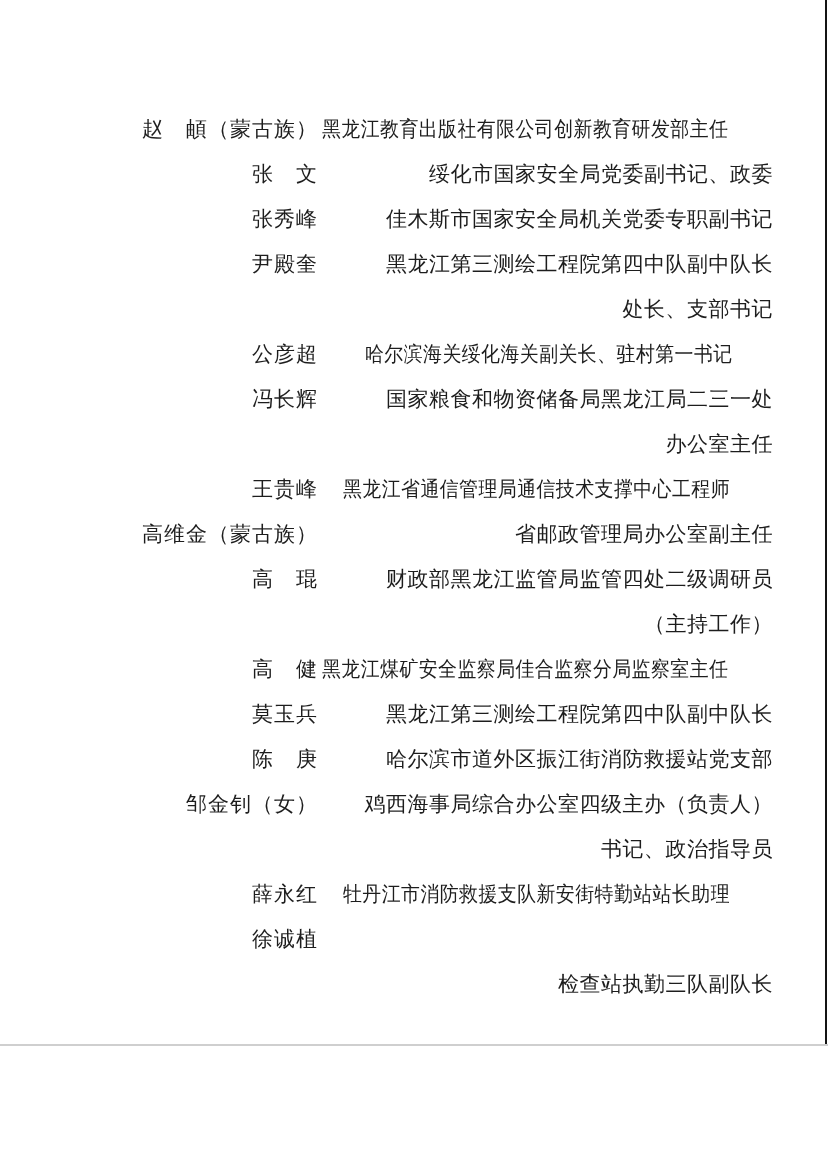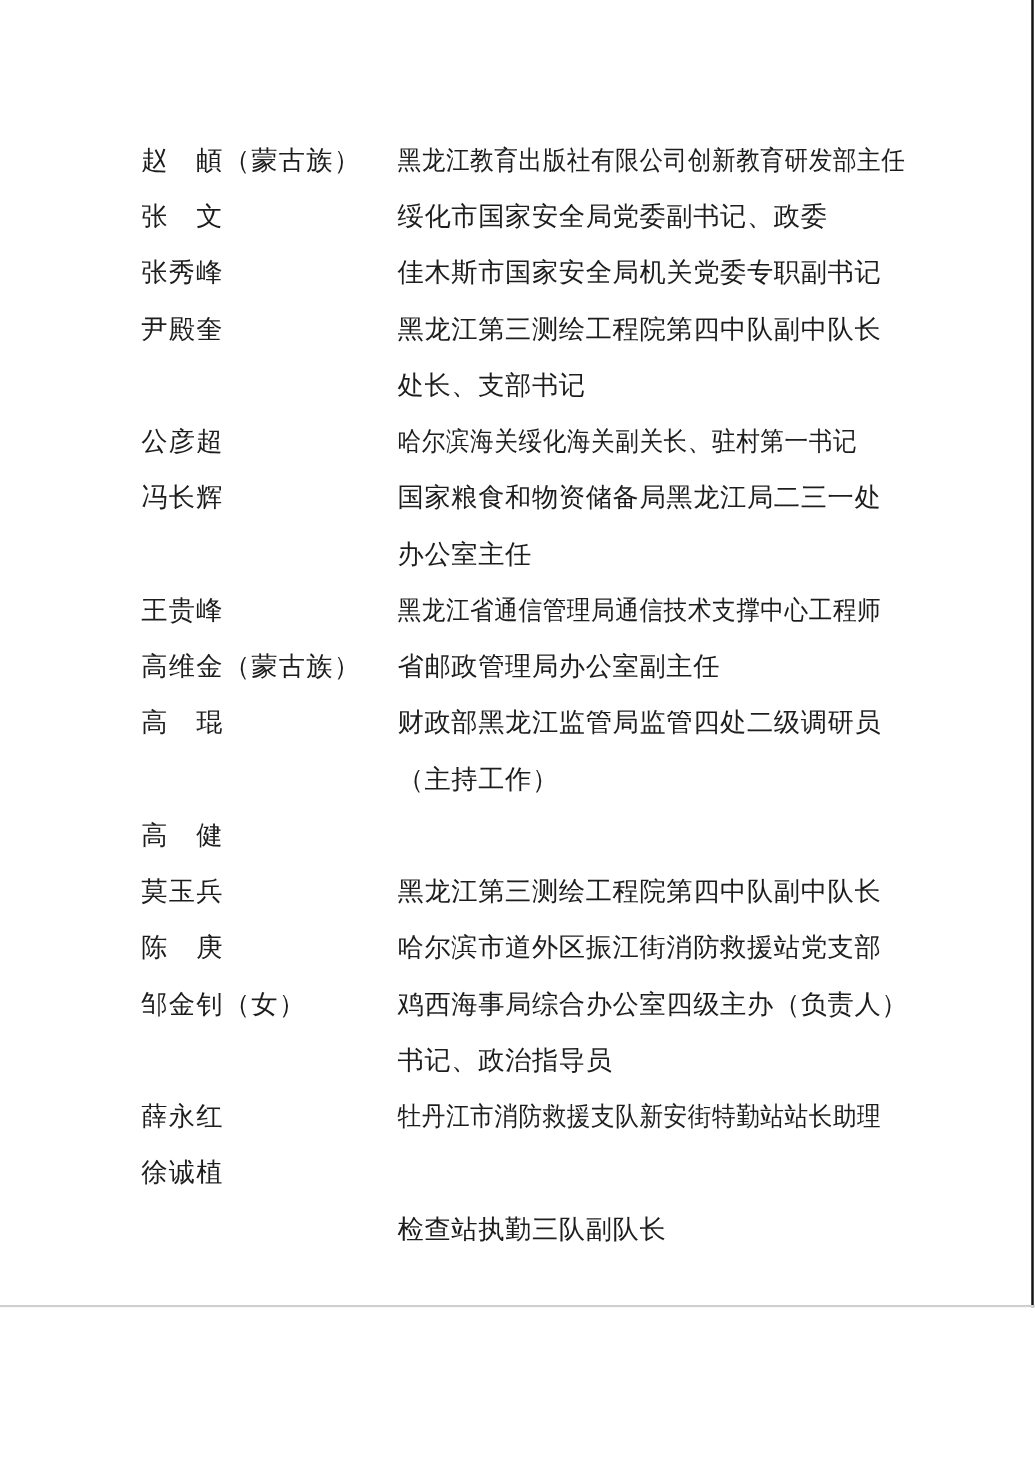--- a/index.html
+++ b/index.html
@@ -7,20 +7,21 @@
     padding: 0;
     background: #ffffff;
   }
   .page {
     position: relative;
     width: 828px;
     height: 1046px;
     background: #ffffff;
     overflow: hidden;
     font-family: "Liberation Sans", sans-serif;
+    text-align: right;
   }
   
   .scan-edge-right {
     position: absolute;
     top: 0;
     right: 1px;
     width: 2px;
     height: 1157px;
     background: #141414;
   }
@@ -122,20 +123,21 @@
     <div class="doc-line">
         <span class="name">高　琨</span>
         <span class="title"><span class="title-text">财政部黑龙江监管局监管四处二级调研员</span></span>
       </div>
     <div class="doc-line">
         <span class="name"></span>
         <span class="title"><span class="title-text">（主持工作）</span></span>
       </div>
     <div class="doc-line cond">
         <span class="name">高　健</span>
+        <span class="title"><span class="title-text">黑龙江煤矿安全监察局佳合监察分局监察室主任</span></span>
       </div>
     <div class="doc-line">
         <span class="name">莫玉兵</span>
         <span class="title"><span class="title-text">黑龙江第三测绘工程院第四中队副中队长</span></span>
       </div>
     <div class="doc-line">
         <span class="name">陈　庚</span>
         <span class="title"><span class="title-text">哈尔滨市道外区振江街消防救援站党支部</span></span>
       </div>
     <div class="doc-line">

